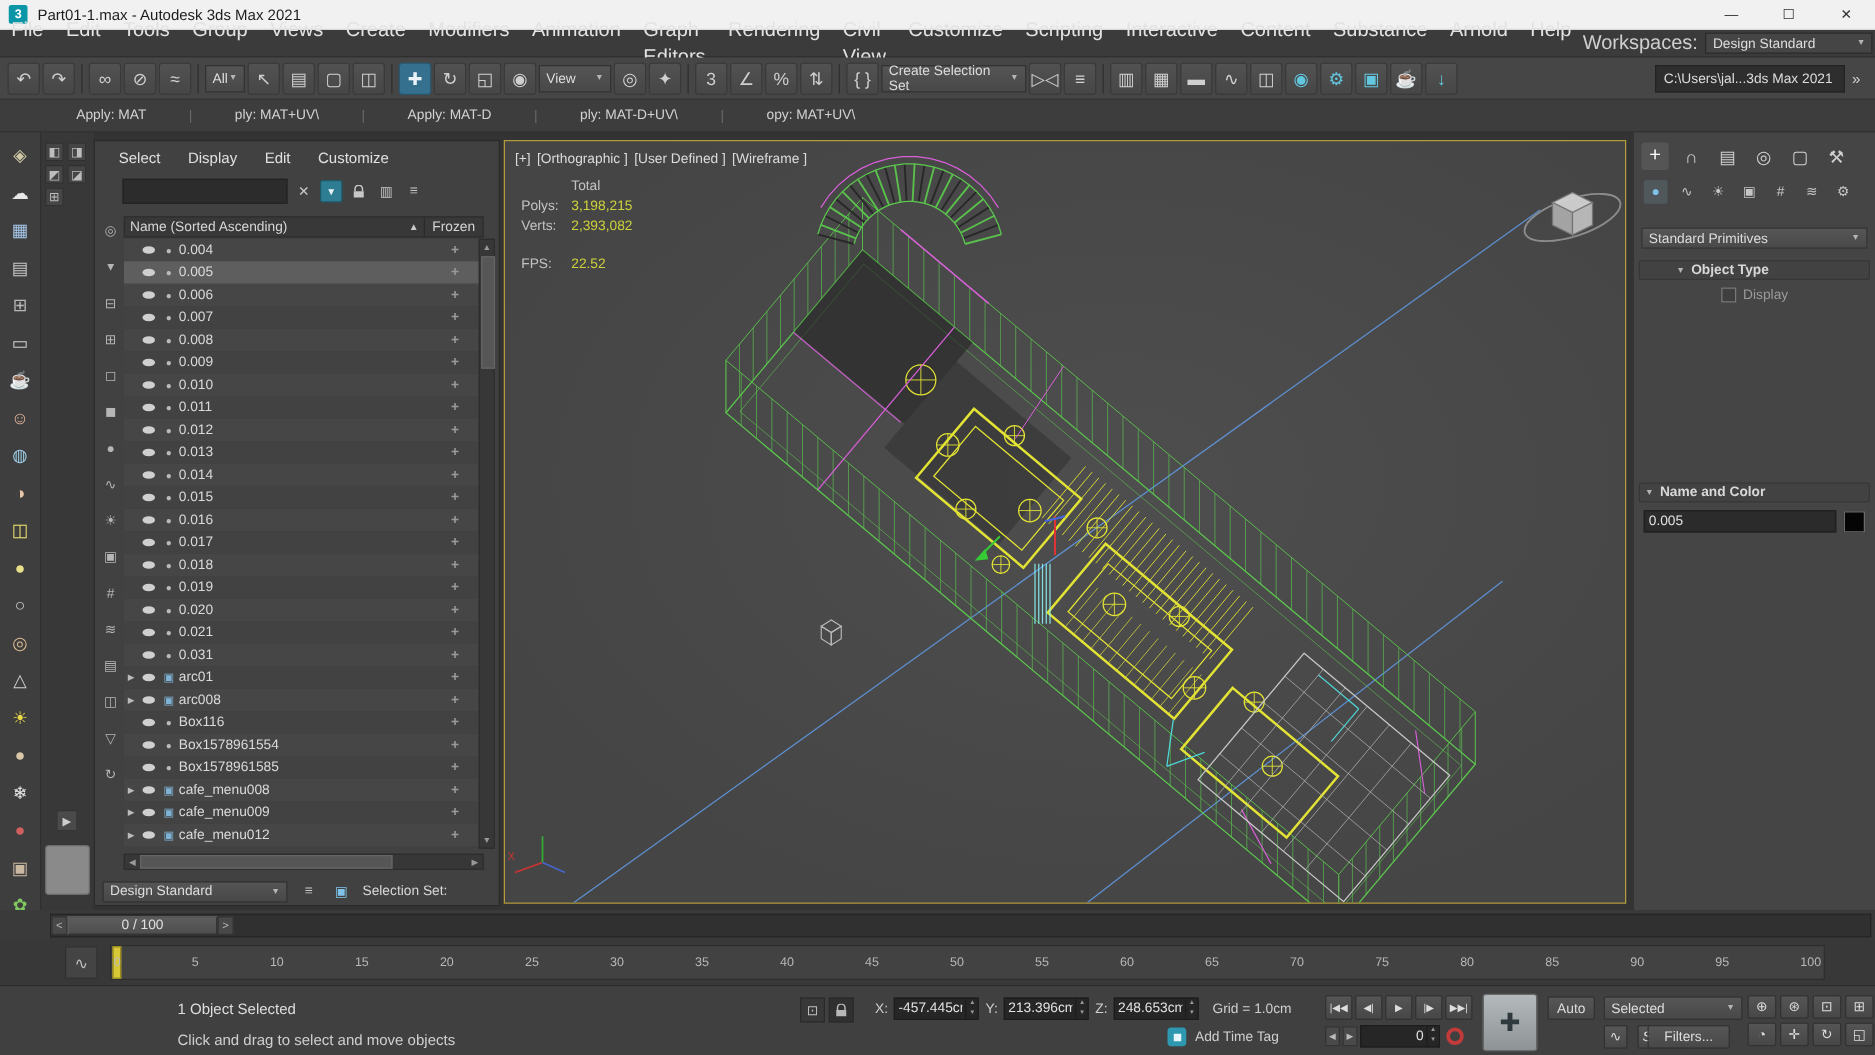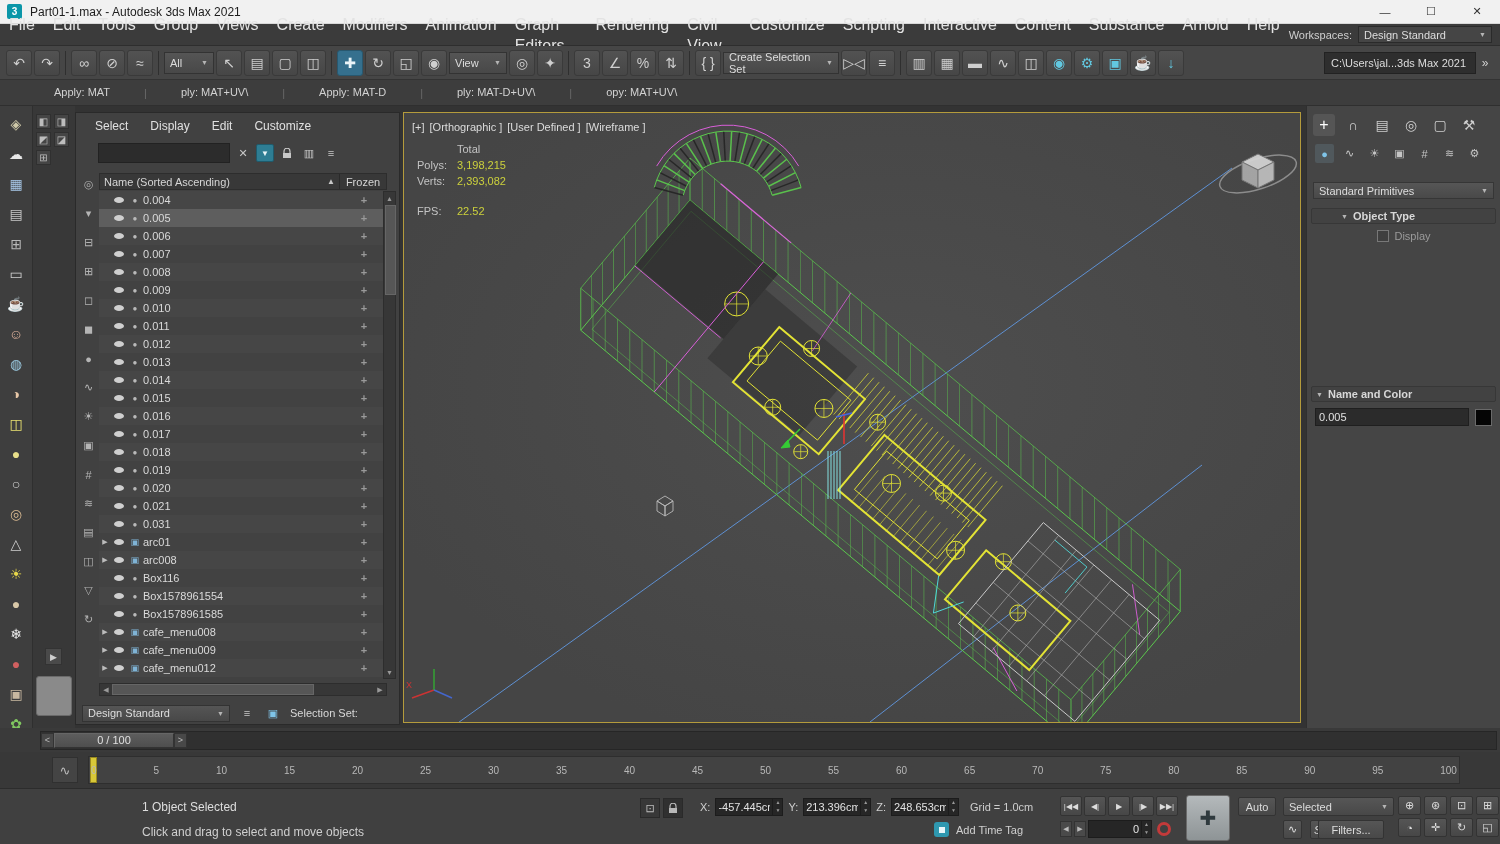--- a/index.html
+++ b/index.html
@@ -12,37 +12,37 @@
   #app-icon{width:15px;height:15px;margin-left:7px;background:#0b96a8;color:#fff;font-size:10px;font-weight:bold;display:flex;align-items:center;justify-content:center;border-radius:2px;}
   #title-text{margin-left:8px;font-size:12px;color:#1c1c1c;}
   #win-controls{margin-left:auto;display:flex;}
   .win-btn{width:46px;height:23px;display:flex;align-items:center;justify-content:center;font-size:11px;color:#333;}
 
   
   #menubar{position:absolute;left:0;top:24px;width:1500px;height:22px;background:#3b3b3b;display:flex;align-items:center;border-bottom:1px solid #2e2e2e;box-sizing:border-box;}
   #menu-items{display:flex;}
   .menu-item{padding:0 9px;font-size:16px;color:#e3e3e3;line-height:21px;}
   #workspaces{margin-left:auto;display:flex;align-items:center;margin-right:8px;gap:6px;}
-  #workspaces .lbl{font-size:11px;color:#cfcfcf;}
+  #workspaces .lbl{font-size:16px;color:#cfcfcf;}
   #workspace-dd{width:122px;height:15px;background:#454545;border:1px solid #2a2a2a;color:#ddd;font-size:11px;display:flex;align-items:center;padding:0 5px;justify-content:space-between;}
   .dd-arr{font-size:7px;color:#b5b5b5;}
 
   
   #toolbar{position:absolute;left:0;top:46px;width:1500px;height:34px;background:#464646;display:flex;align-items:center;padding:0 6px;box-sizing:border-box;border-bottom:1px solid #333;}
   #toolbar-icons{display:flex;align-items:center;gap:2px;}
   .icon-btn{width:26px;height:26px;display:flex;align-items:center;justify-content:center;color:#cfcfcf;font-size:14px;background:linear-gradient(#525252,#464646);border:1px solid #3a3a3a;border-radius:3px;box-sizing:border-box;}
   .icon-btn.active{background:#35708e;border-color:#28586f;color:#eaf4f8;}
   .tb-sep{width:1px;height:24px;background:#2f2f2f;margin:0 3px;}
   .tb-dd{height:22px;background:linear-gradient(#555,#484848);border:1px solid #333;color:#ddd;font-size:11px;display:flex;align-items:center;padding:0 5px;justify-content:space-between;box-sizing:border-box;}
   #path-field{margin-left:auto;width:152px;height:22px;background:#2e2e2e;border:1px solid #222;color:#ddd;font-size:11px;display:flex;align-items:center;padding:0 6px;box-sizing:border-box;}
   #tb-overflow{width:18px;height:26px;display:flex;align-items:center;justify-content:center;color:#cfcfcf;font-size:12px;}
 
   
   #macrobar{position:absolute;left:0;top:80px;width:1500px;height:26px;background:#3d3d3d;border-bottom:1px solid #2f2f2f;box-sizing:border-box;}
-  #macro-buttons{display:flex;align-items:center;height:100%;padding-left:30px;}
+  #macro-buttons{display:flex;align-items:center;height:100%;padding-left:16px;margin-left:21px;}
   .macro-btn{padding:0 24px;font-size:11px;color:#d2d2d2;line-height:25px;}
   .macro-sep{color:#6a6a6a;margin:0 10px;font-size:11px;}
 
   
   #left-toolbar{position:absolute;left:0;top:106px;width:33px;height:682px;background:#3e3e3e;border-right:1px solid #2f2f2f;display:flex;flex-direction:column;align-items:center;padding-top:8px;gap:10px;box-sizing:border-box;}
   .lt-icon{width:20px;height:20px;font-size:14px;display:flex;align-items:center;justify-content:center;}
   #left-strip{position:absolute;left:33px;top:106px;width:42px;height:682px;background:#383838;}
   #layout-mini-panel{position:absolute;left:3px;top:8px;width:36px;display:flex;flex-wrap:wrap;gap:3px;}
   .mini-icon{width:15px;height:15px;font-size:10px;color:#bdbdbd;background:#454545;border:1px solid #303030;display:flex;align-items:center;justify-content:center;box-sizing:border-box;}
   #strip-arrow{position:absolute;left:12px;top:542px;width:15px;height:15px;color:#cfcfcf;font-size:9px;background:#4a4a4a;border:1px solid #333;display:flex;align-items:center;justify-content:center;}
@@ -220,21 +220,21 @@
 
   <div id="toolbar">
     <div id="toolbar-icons">
         <div class="icon-btn">↶</div>
         <div class="icon-btn">↷</div>
         <div class="tb-sep"></div>
         <div class="icon-btn">∞</div>
         <div class="icon-btn">⊘</div>
         <div class="icon-btn">≈</div>
         <div class="tb-sep"></div>
-        <div class="tb-dd" style="width: 50px;">
+        <div class="tb-dd" style="width: 32px;">
           <span>All</span>
           <span class="dd-arr">▼</span>
         </div>
         <div class="icon-btn">↖</div>
         <div class="icon-btn">▤</div>
         <div class="icon-btn">▢</div>
         <div class="icon-btn">◫</div>
         <div class="tb-sep"></div>
         <div class="icon-btn active">✚</div>
         <div class="icon-btn">↻</div>

